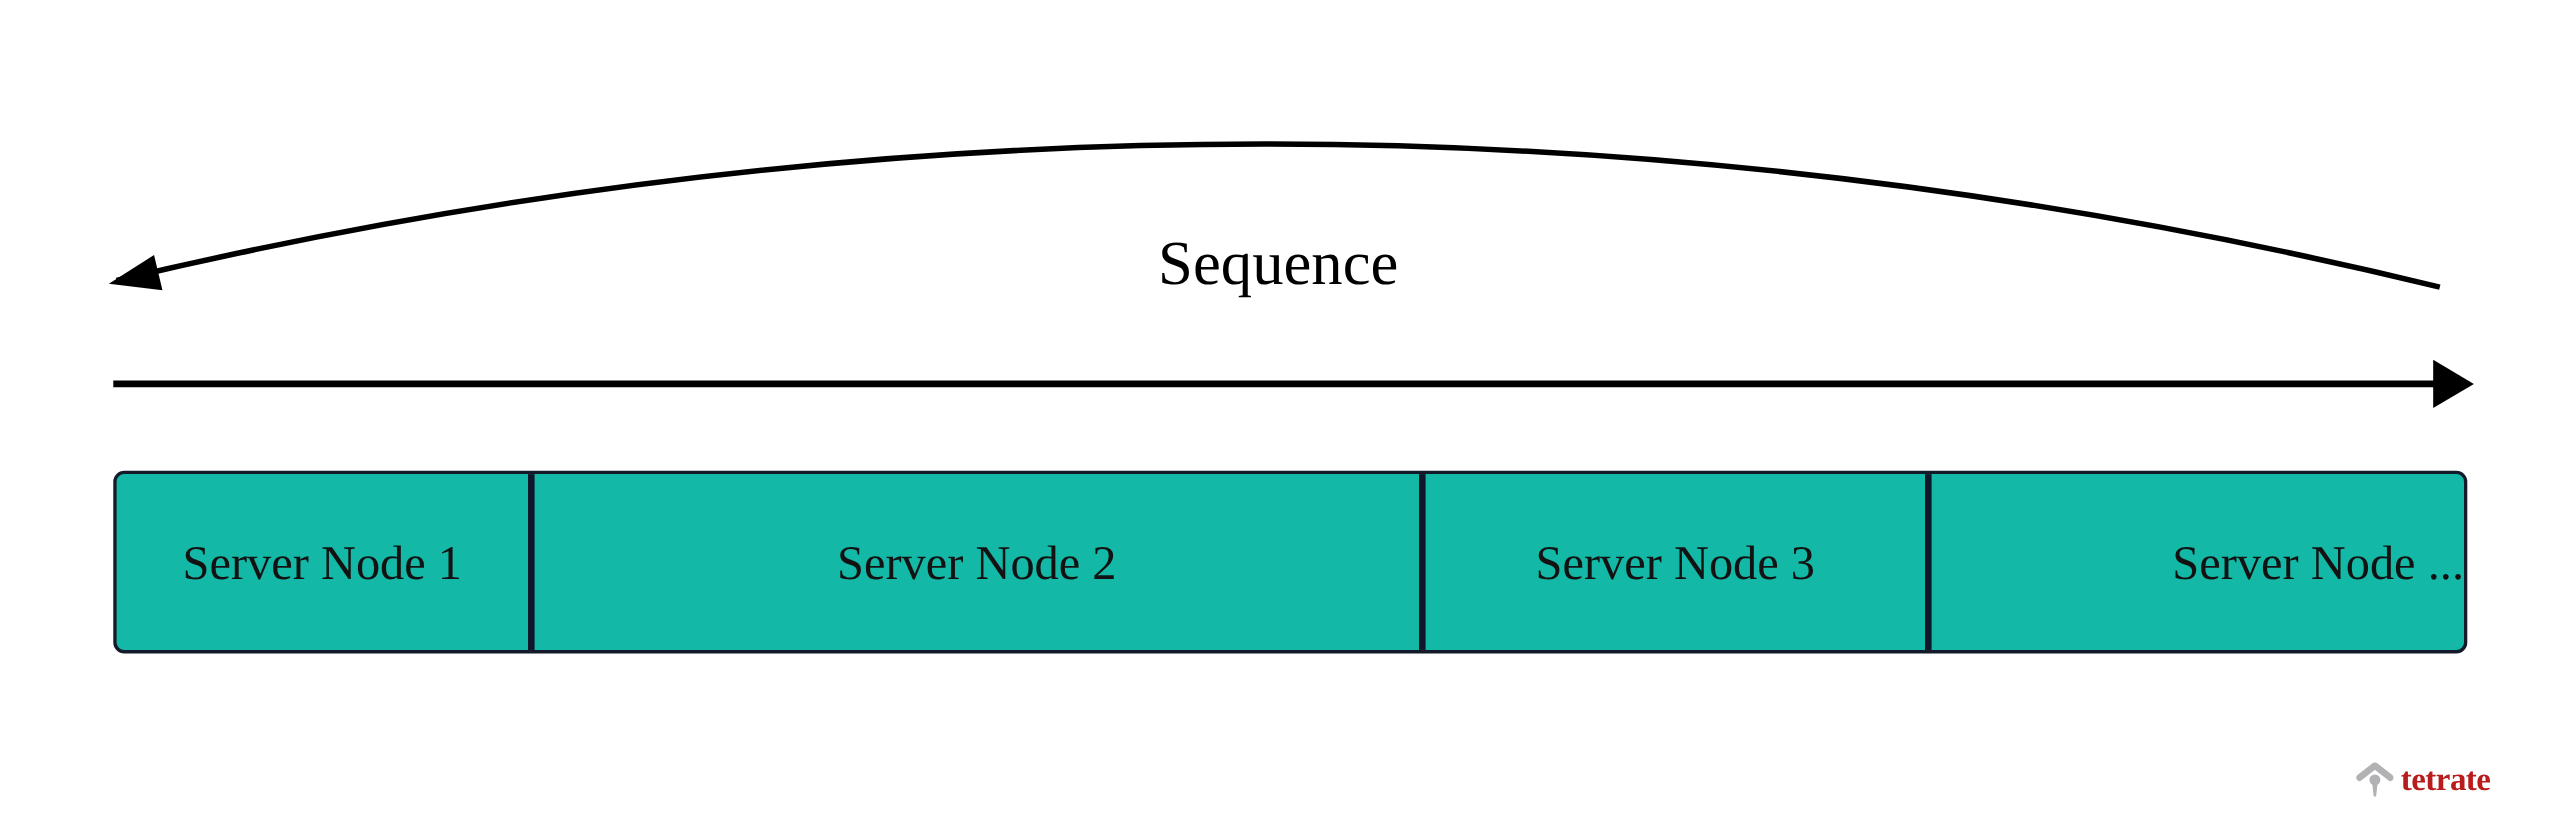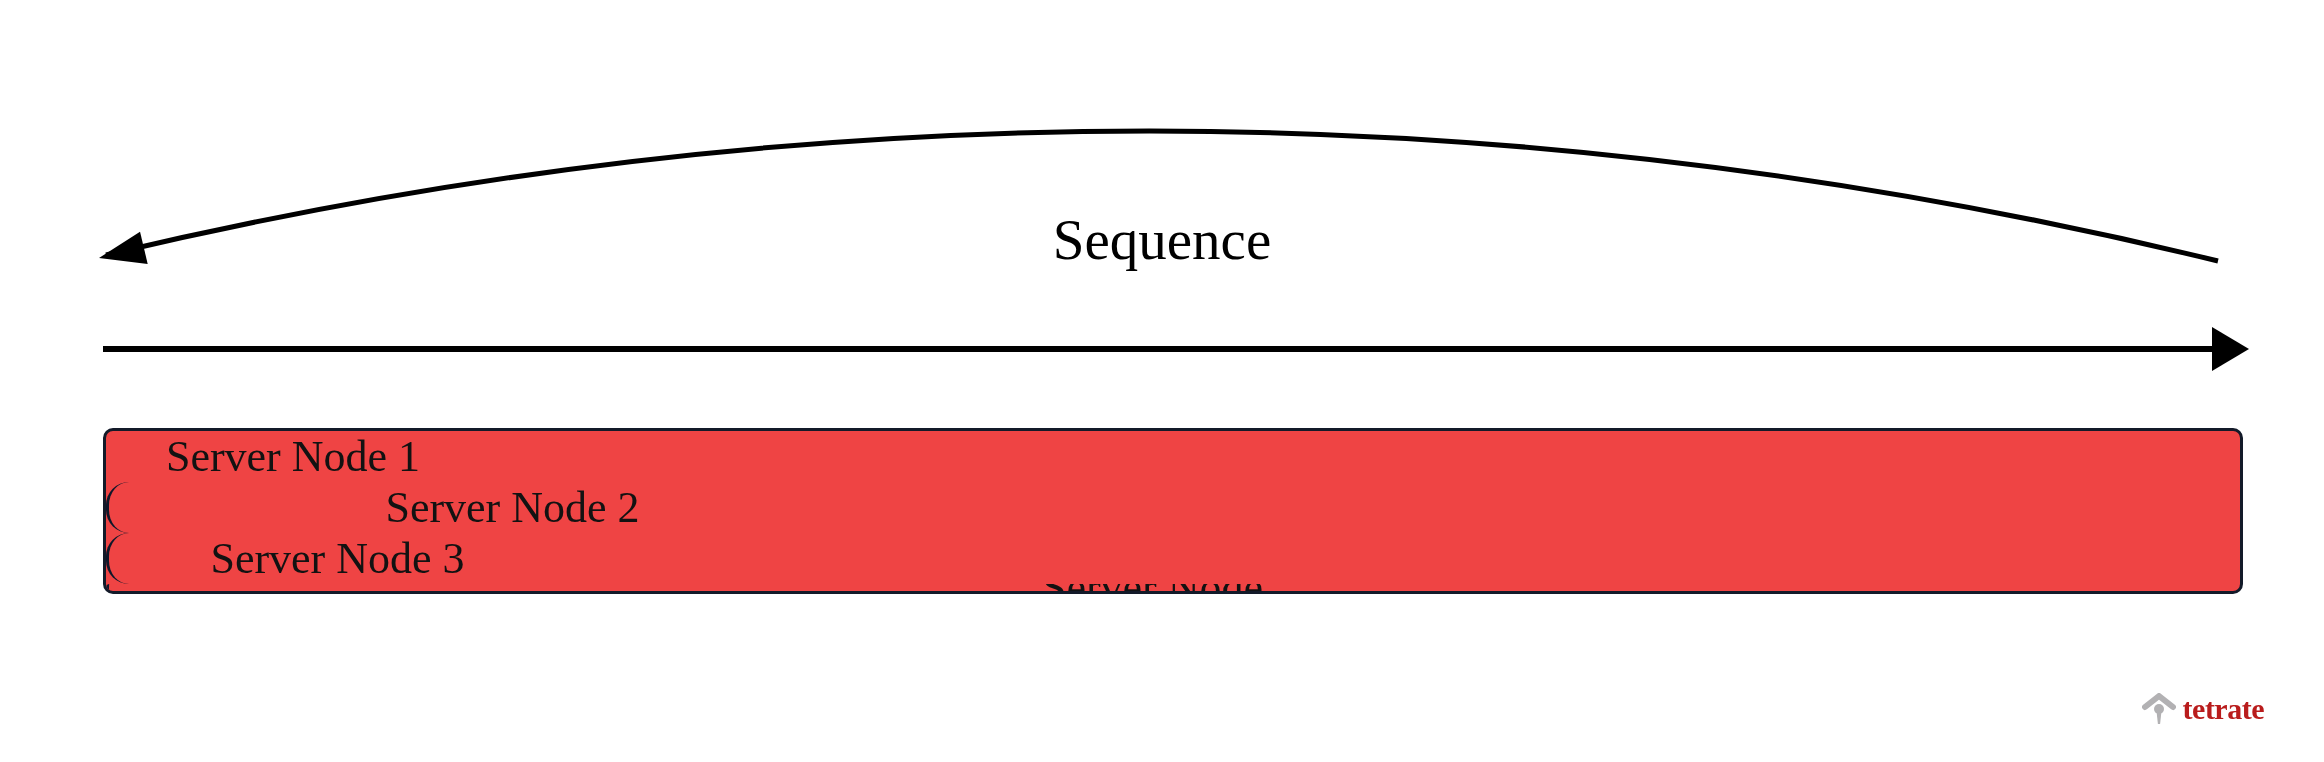--- a/index.html
+++ b/index.html
@@ -35,45 +35,43 @@
     color: #000000;
     letter-spacing: 0px;
   }
   .node-row {
     position: absolute;
     left: 103px;
     top: 428px;
     width: 2140px;
     height: 166px;
     box-sizing: border-box;
-    background: #ef4444;
+    background: #14b8a6;
     border: 3px solid #131a29;
     border-radius: 10px;
     display: flex;
     overflow: hidden;
-    flex-direction: column;
   }
   .node {
     box-sizing: border-box;
     display: flex;
     align-items: center;
     justify-content: center;
     font-size: 44px;
     color: #121212;
     white-space: nowrap;
     overflow: hidden;
   }
   .node + .node {
-    border-left: 3px solid #0f172a;
-    border-radius: 23px;
+    border-left: 6px solid #0f172a;
   }
   .node-1 { width: 374px; }
   .node-2 { width: 810px; }
   .node-3 { width: 460px; }
-  .node-4 { flex: 1; }
+  .node-4 { flex: 1; justify-content: flex-end; }
   .brand {
     position: absolute;
     top: 692px;
     right: 85px;
     height: 34px;
     display: flex;
     align-items: center;
     gap: 7px;
     color: #b91c1c;
   }

